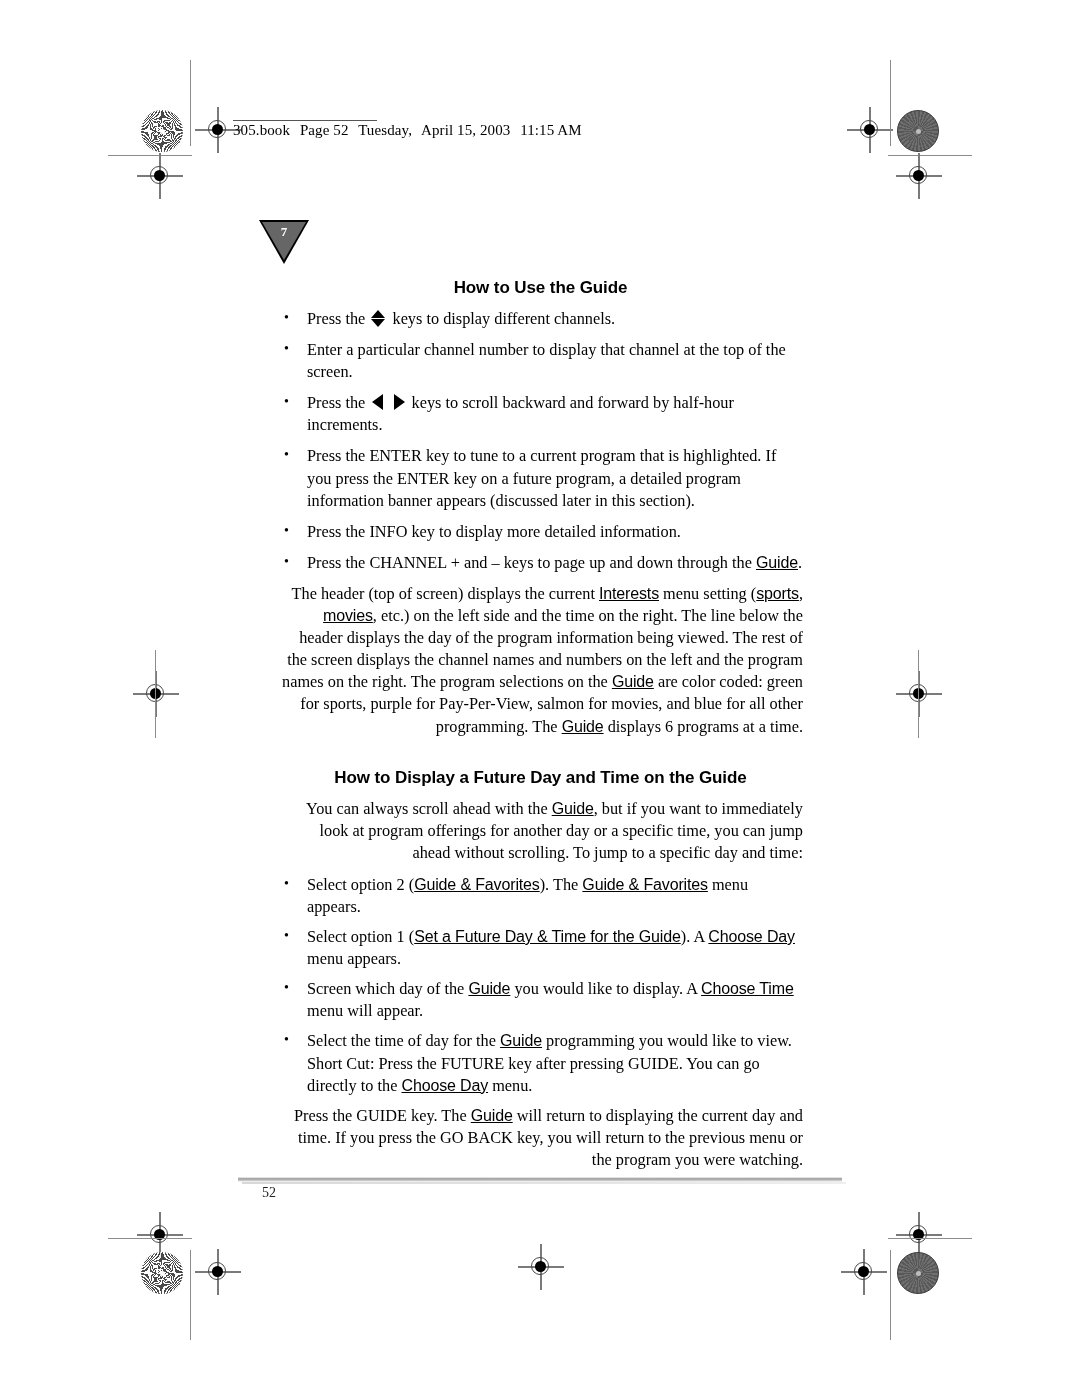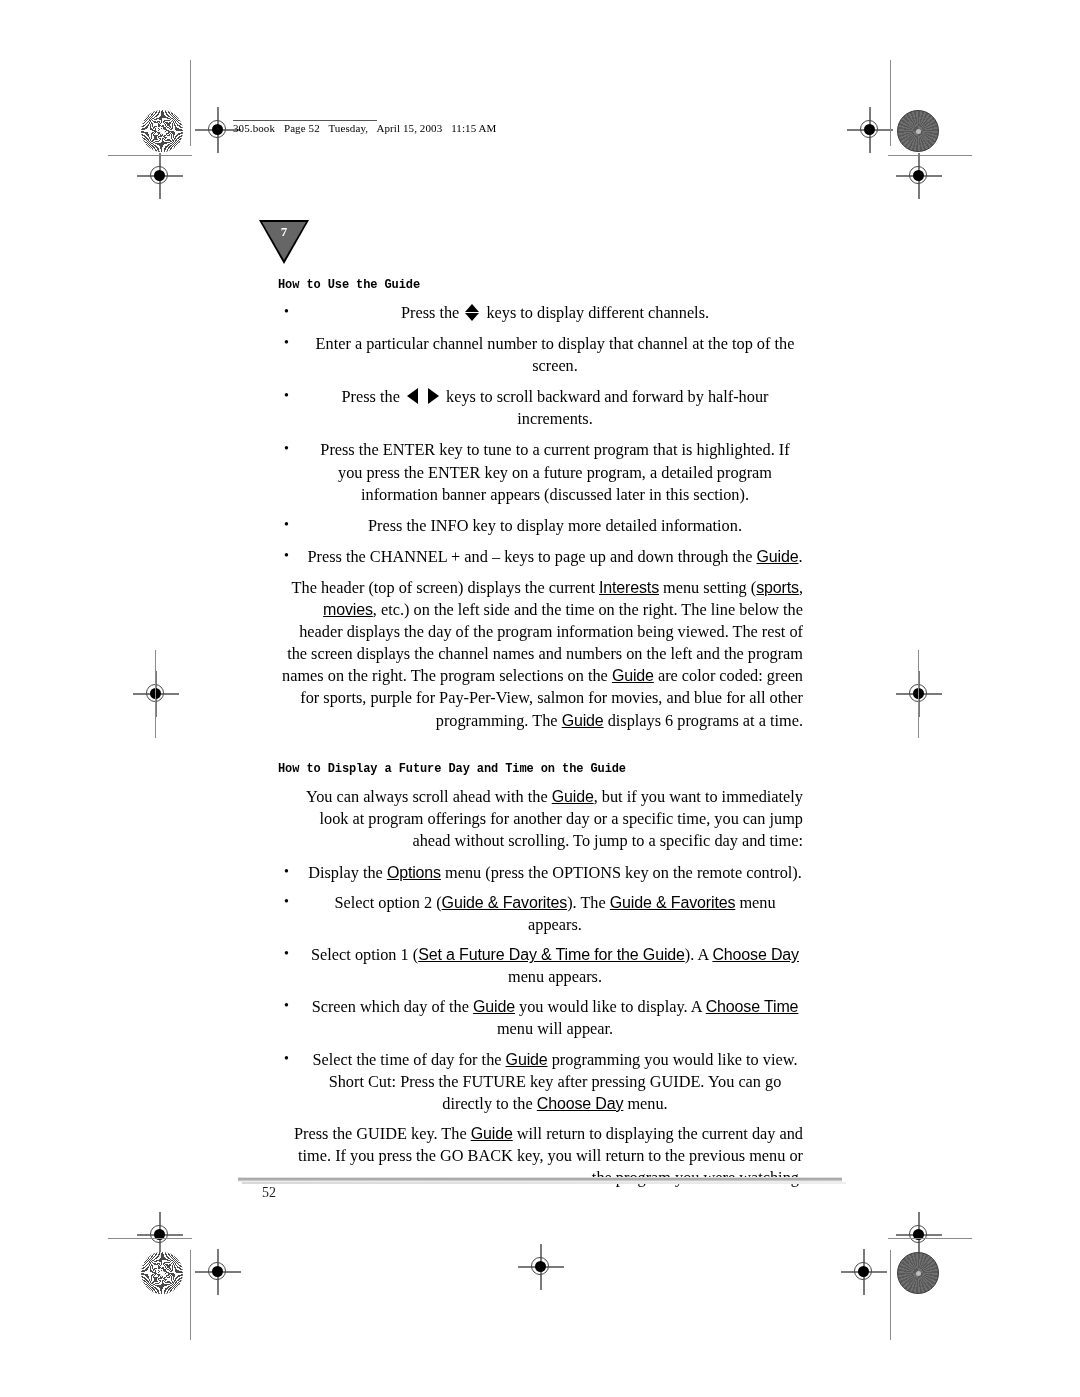--- a/index.html
+++ b/index.html
@@ -86,21 +86,21 @@
     background: #8c8c8c;
   }
   .trim.h { height: 1.4px; }
   .trim.v { width: 1.4px; }
 
   
   .slug {
     position: absolute;
     left: 233px;
     top: 122px;
-    font-size: 11px;
+    font-size: 15px;
     letter-spacing: 0.1px;
     white-space: nowrap;
     text-align: center;
   }
   .slug .sp { display: inline-block; width: 6px; }
   .slug-rule {
     position: absolute;
     left: 233px;
     top: 120px;
     width: 144px;
@@ -144,25 +144,26 @@
   }
 
   
   .content {
     position: absolute;
     left: 278px;
     top: 278px;
     width: 525px;
   }
   h2.sect {
-    font-family: Liberation Mono, monospace;
+    font-family: Liberation Sans, sans-serif;
     font-weight: bold;
-    font-size: 12px;
+    font-size: 17px;
     margin: 0 0 10px 0;
     letter-spacing: -0.1px;
+    text-align: center;
   }
   h2.sect.gap-top   { margin-top: 28px; }
   h2.sect.gap-top-l { margin-top: 30px; }
 
   p.body {
     font-size: 16.3px;
     line-height: 22.1px;
     margin: 0 0 10px 0;
     text-align: right;
   }
@@ -170,21 +171,20 @@
     list-style: none;
     margin: 0;
     padding: 0;
   }
   ul.bullets li {
     position: relative;
     padding-left: 29px;
     font-size: 16.3px;
     line-height: 22.1px;
     margin-bottom: 9px;
-    text-align: center;
   }
   ul.bullets li:before {
     content: "\2022";
     position: absolute;
     left: 6px;
     top: -1px;
     font-size: 14px;
   }
   ul.bullets.tight li { margin-bottom: 8px; }
 
@@ -417,25 +417,20 @@
 
     <h2 class="sect gap-top-l">How to Display a Future Day and Time on the Guide</h2>
 
     <p class="body">
       <span>You can always scroll ahead with the</span>
       <span class="ui">Guide</span><span>, but if you want to immediately look at program offerings for another day or a specific time, you can jump ahead without scrolling. To jump to a specific day and time:</span>
     </p>
 
     <ul class="bullets tight">
       <li>
-        <span>Display the</span>
-        <span class="ui">Options</span>
-        <span>menu (press the OPTIONS key on the remote control).</span>
-      </li>
-      <li>
         <span>Select option 2 (</span><span class="ui">Guide &amp; Favorites</span><span>). The</span>
         <span class="ui">Guide &amp; Favorites</span>
         <span>menu appears.</span>
       </li>
       <li>
         <span>Select option 1 (</span><span class="ui">Set a Future Day &amp; Time for the Guide</span><span>). A</span>
         <span class="ui">Choose Day</span>
         <span>menu appears.</span>
       </li>
       <li>

